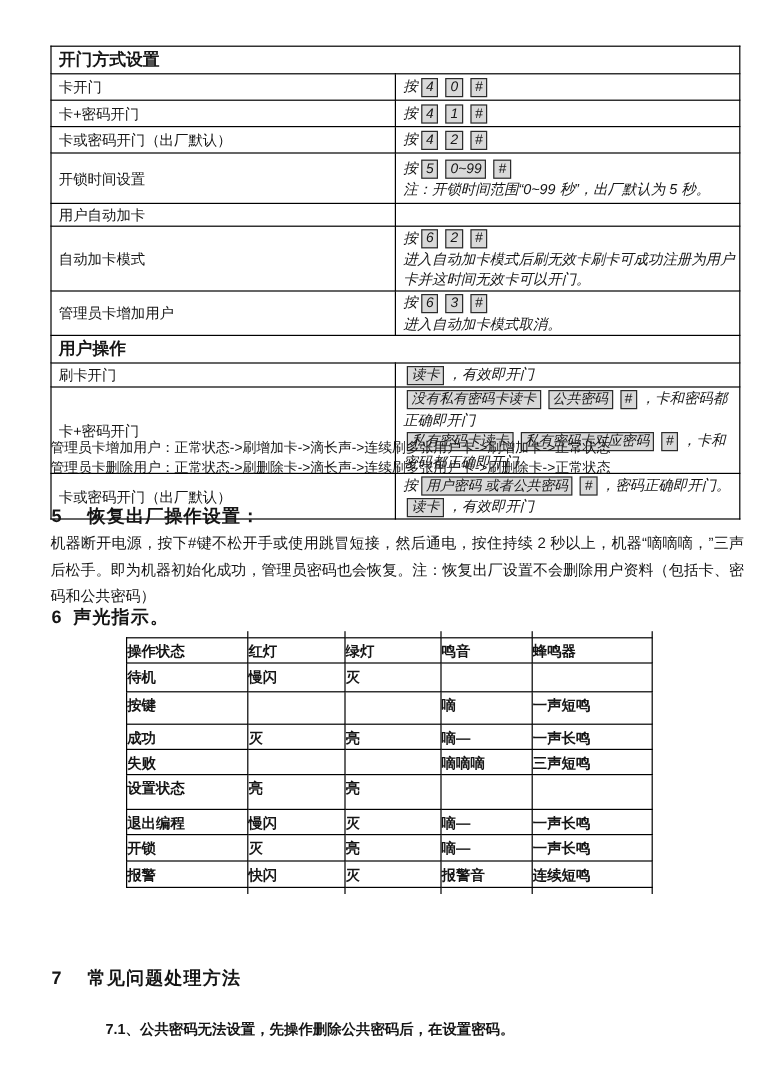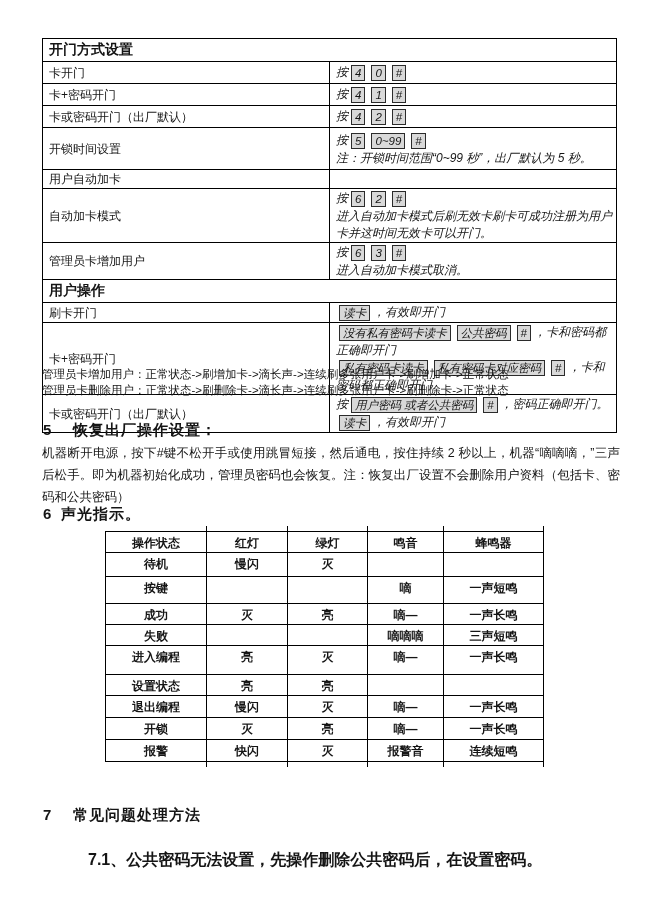--- a/index.html
+++ b/index.html
@@ -50,42 +50,42 @@
 
   .s5body {
     position:absolute; left:42px; top:442px; width:578px;
     font-size:12.5px; line-height:22px; text-align:justify;
   }
 
   
   .t2wrap { position:absolute; left:105px; top:531px; }
   .t2 {
     border-collapse:collapse; table-layout:fixed;
-    font-size:12px; font-weight:bold; text-align:center;
+    font-size:12px; font-weight:bold; text-align:left;
   }
   .t2 col:nth-child(1){width:101px}
   .t2 col:nth-child(2){width:81px}
   .t2 col:nth-child(3){width:80px}
   .t2 col:nth-child(4){width:76px}
   .t2 col:nth-child(5){width:100px}
   .t2 th,.t2 td { border:1px solid #000; vertical-align:top; padding-top:3px; font-weight:bold; }
   .t2 thead tr{height:21px}
   .t2 tbody tr:nth-child(1){height:24px}
   .t2 tbody tr:nth-child(2){height:27px}
   .t2 tbody tr:nth-child(3){height:19px}
   .t2 tbody tr:nth-child(4){height:15px}
   .t2 tbody tr:nth-child(5){height:29px}
   .t2 tbody tr:nth-child(6){height:20px}
   .t2 tbody tr:nth-child(7){height:22px}
   .t2 tbody tr:nth-child(8){height:22px}
   .t2 tbody tr:nth-child(9){height:22px}
   .tick { position:absolute; width:1px; height:5px; background:#000; }
   .tick.top { top:-5px; } .tick.bot { bottom:-5px; }
 
-  .s7item { position:absolute; left:88px; top:850px; font-size:16px; font-weight:bold;text-align:right; }
+  .s7item { position:absolute; left:88px; top:850px; font-size:12px; font-weight:bold;text-align:right; }
 </style>
 </head>
 <body>
 
 <div class="page">
 
   <table class="t1">
     <tbody>
         <tr>
           <td colspan="2" class="sec">开门方式设置</td>
@@ -208,27 +208,20 @@
             <td>亮</td>
             <td>嘀—</td>
             <td>一声长鸣</td>
           </tr>
           <tr>
             <td>失败</td>
             <td></td>
             <td></td>
             <td>嘀嘀嘀</td>
             <td>三声短鸣</td>
-          </tr>
-          <tr>
-            <td>进入编程</td>
-            <td>亮</td>
-            <td>灭</td>
-            <td>嘀—</td>
-            <td>一声长鸣</td>
           </tr>
           <tr>
             <td>设置状态</td>
             <td>亮</td>
             <td>亮</td>
             <td></td>
             <td></td>
           </tr>
           <tr>
             <td>退出编程</td>

